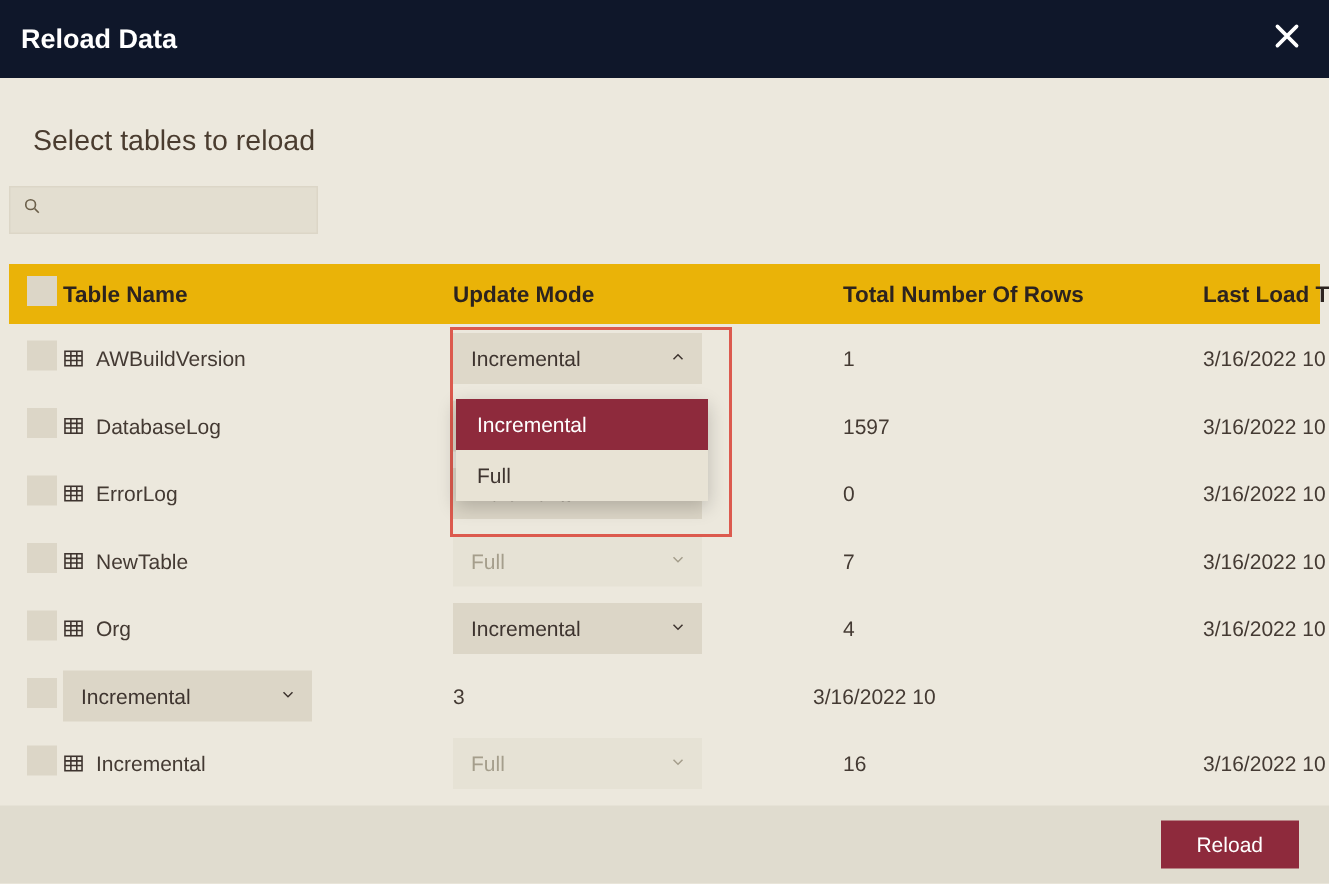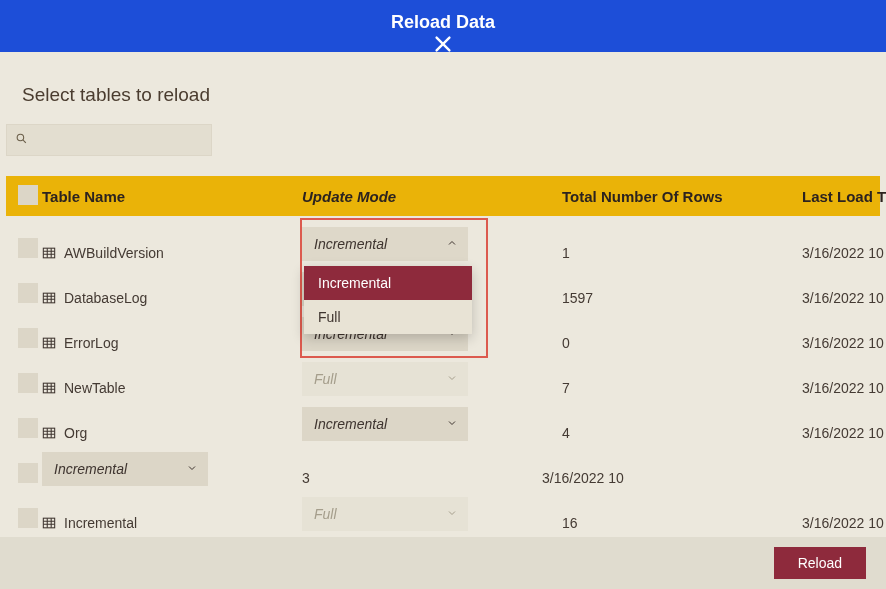--- a/index.html
+++ b/index.html
@@ -1,38 +1,38 @@
 <!DOCTYPE html>
 <html><head>
 <meta charset="utf-8">
 <style>
   * { box-sizing: border-box; margin: 0; padding: 0; }
   html, body { width: 886px; height: 589px; overflow: hidden; font-family: Arial, Helvetica, sans-serif; background: #ece8dd; color: #3e342f; }
   .modal { position: relative; width: 886px; height: 589px; background: #ece8dd; }
-  .titlebar { height: 52px; background: #1d4ed8; color: #fff; display: flex; align-items: center; padding: 12px 14px; flex-direction: column; }
+  .titlebar { height: 52px; background: #0f172a; color: #fff; display: flex; align-items: center; padding: 0 14px; }
   .titlebar-title { font-size: 18px; font-weight: 600; flex: 1; }
   .close-btn { width: 28px; height: 28px; display: flex; align-items: center; justify-content: center; cursor: pointer; }
   .close-btn svg { width: 22px; height: 22px; stroke: #fff; stroke-width: 2.6; stroke-linecap: round; }
 
   .body { padding: 20px 6px 0 6px; }
   .subtitle { font-size: 19px; color: #4a3c2f; margin: 12px 0 18px 16px; font-weight: 400; }
 
   .search { width: 206px; height: 32px; border: 1px solid #dcd6c7; background: #e3ded0; display: flex; align-items: center; padding: 0 8px; margin-left: 0; margin-bottom: 20px; }
   .search svg { width: 13px; height: 13px; stroke: #6b5f4a; stroke-width: 2; fill: none; }
   .search input { flex: 1; border: none; outline: none; background: transparent; font-size: 13px; margin-left: 6px; color: #3e342f; }
 
   .table { width: 100%; }
   .thead { display: flex; height: 40px; align-items: center; background: #eab308; font-weight: 700; font-size: 15px; color: #2c231f; }
   .col-check { width: 36px; padding-left: 12px; flex: 0 0 36px; }
   .col-name { flex: 0 0 260px; display: flex; align-items: center; gap: 8px; }
-  .col-mode { flex: 0 0 260px; position: relative; font-style: italic; }
+  .col-mode { flex: 0 0 260px; position: relative; }
   .col-rows { flex: 0 0 240px; }
   .col-time { flex: 0 0 94px; overflow: hidden; white-space: nowrap; }
 
-  .trow { display: flex; height: 45px; align-items: flex-end; font-size: 14px; color: #443a33; }
+  .trow { display: flex; height: 45px; align-items: center; font-size: 14px; color: #443a33; }
   .trow:nth-child(odd) { background: #ece8dd; }
 
   .chk { width: 20px; height: 20px; background: #dcd6c7; display: inline-block; }
 
   .tbl-icon { width: 14px; height: 14px; display: inline-flex; align-items: center; justify-content: center; }
   .tbl-icon svg { width: 14px; height: 14px; stroke: #3e342f; stroke-width: 1.2; fill: none; }
 
   .select { position: relative; width: 166px; height: 34px; background: #dcd6c7; display: flex; align-items: center; padding: 0 12px; font-size: 14px; color: #3e342f; cursor: pointer; }
   .select.disabled { background: #e6e2d5; color: #a59e8c; cursor: default; }
   .select .chev { position: absolute; right: 10px; top: 50%; transform: translateY(-50%); }

